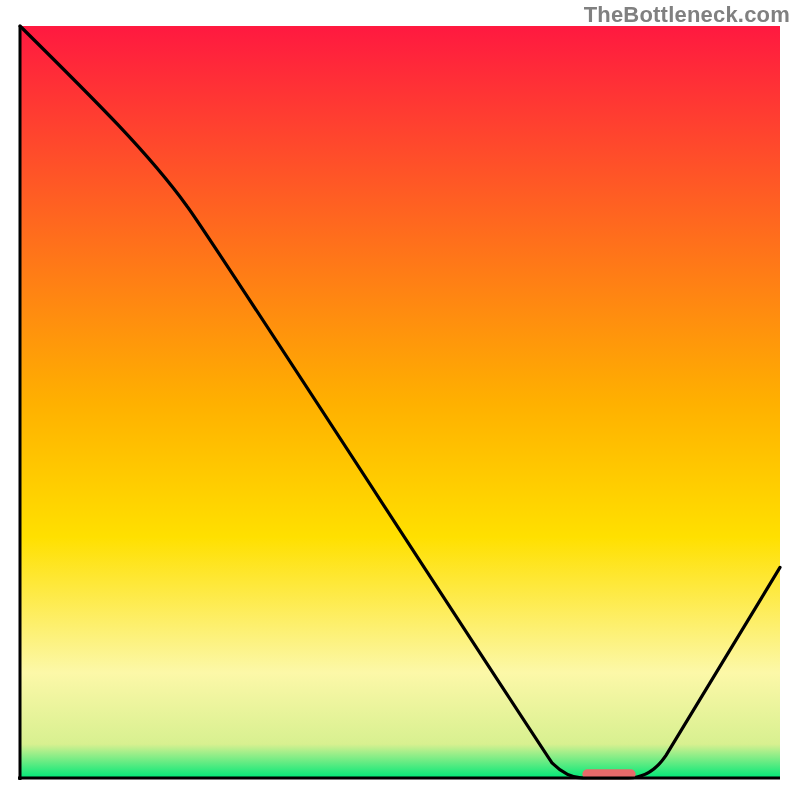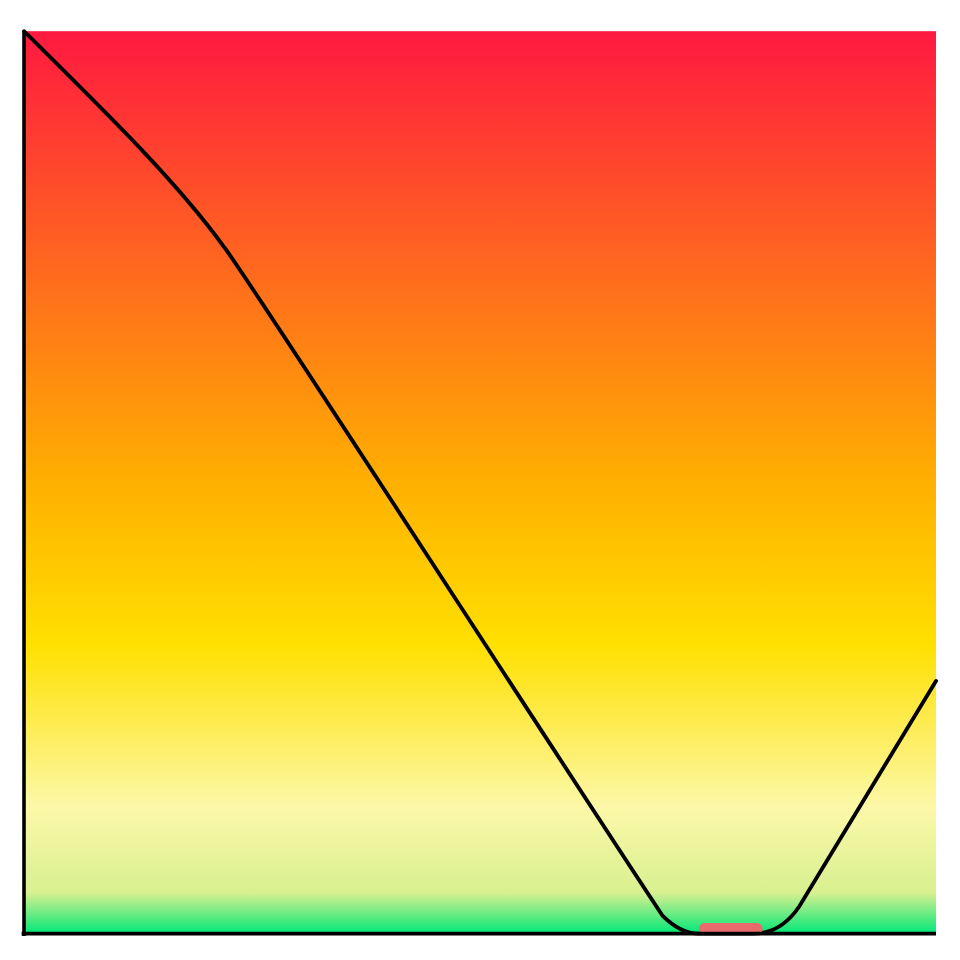--- a/index.html
+++ b/index.html
@@ -26,20 +26,21 @@
     top: 0;
     width: 800px;
     height: 800px;
     display: block;
   }
 </style>
 </head>
 <body>
 
 <div class="frame">
+  <div class="watermark">TheBottleneck.com</div>
 
   <svg class="plot" viewBox="0 0 800 800">
     <defs>
       <linearGradient id="bg-grad" x1="0" y1="0" x2="0" y2="1">
 
       <stop offset="0.00%" stop-color="#ff1940"></stop>
           <stop offset="50.00%" stop-color="#ffb000"></stop>
           <stop offset="68.00%" stop-color="#ffe000"></stop>
           <stop offset="86.00%" stop-color="#fcf8a8"></stop>
           <stop offset="95.50%" stop-color="#d8f090"></stop>

